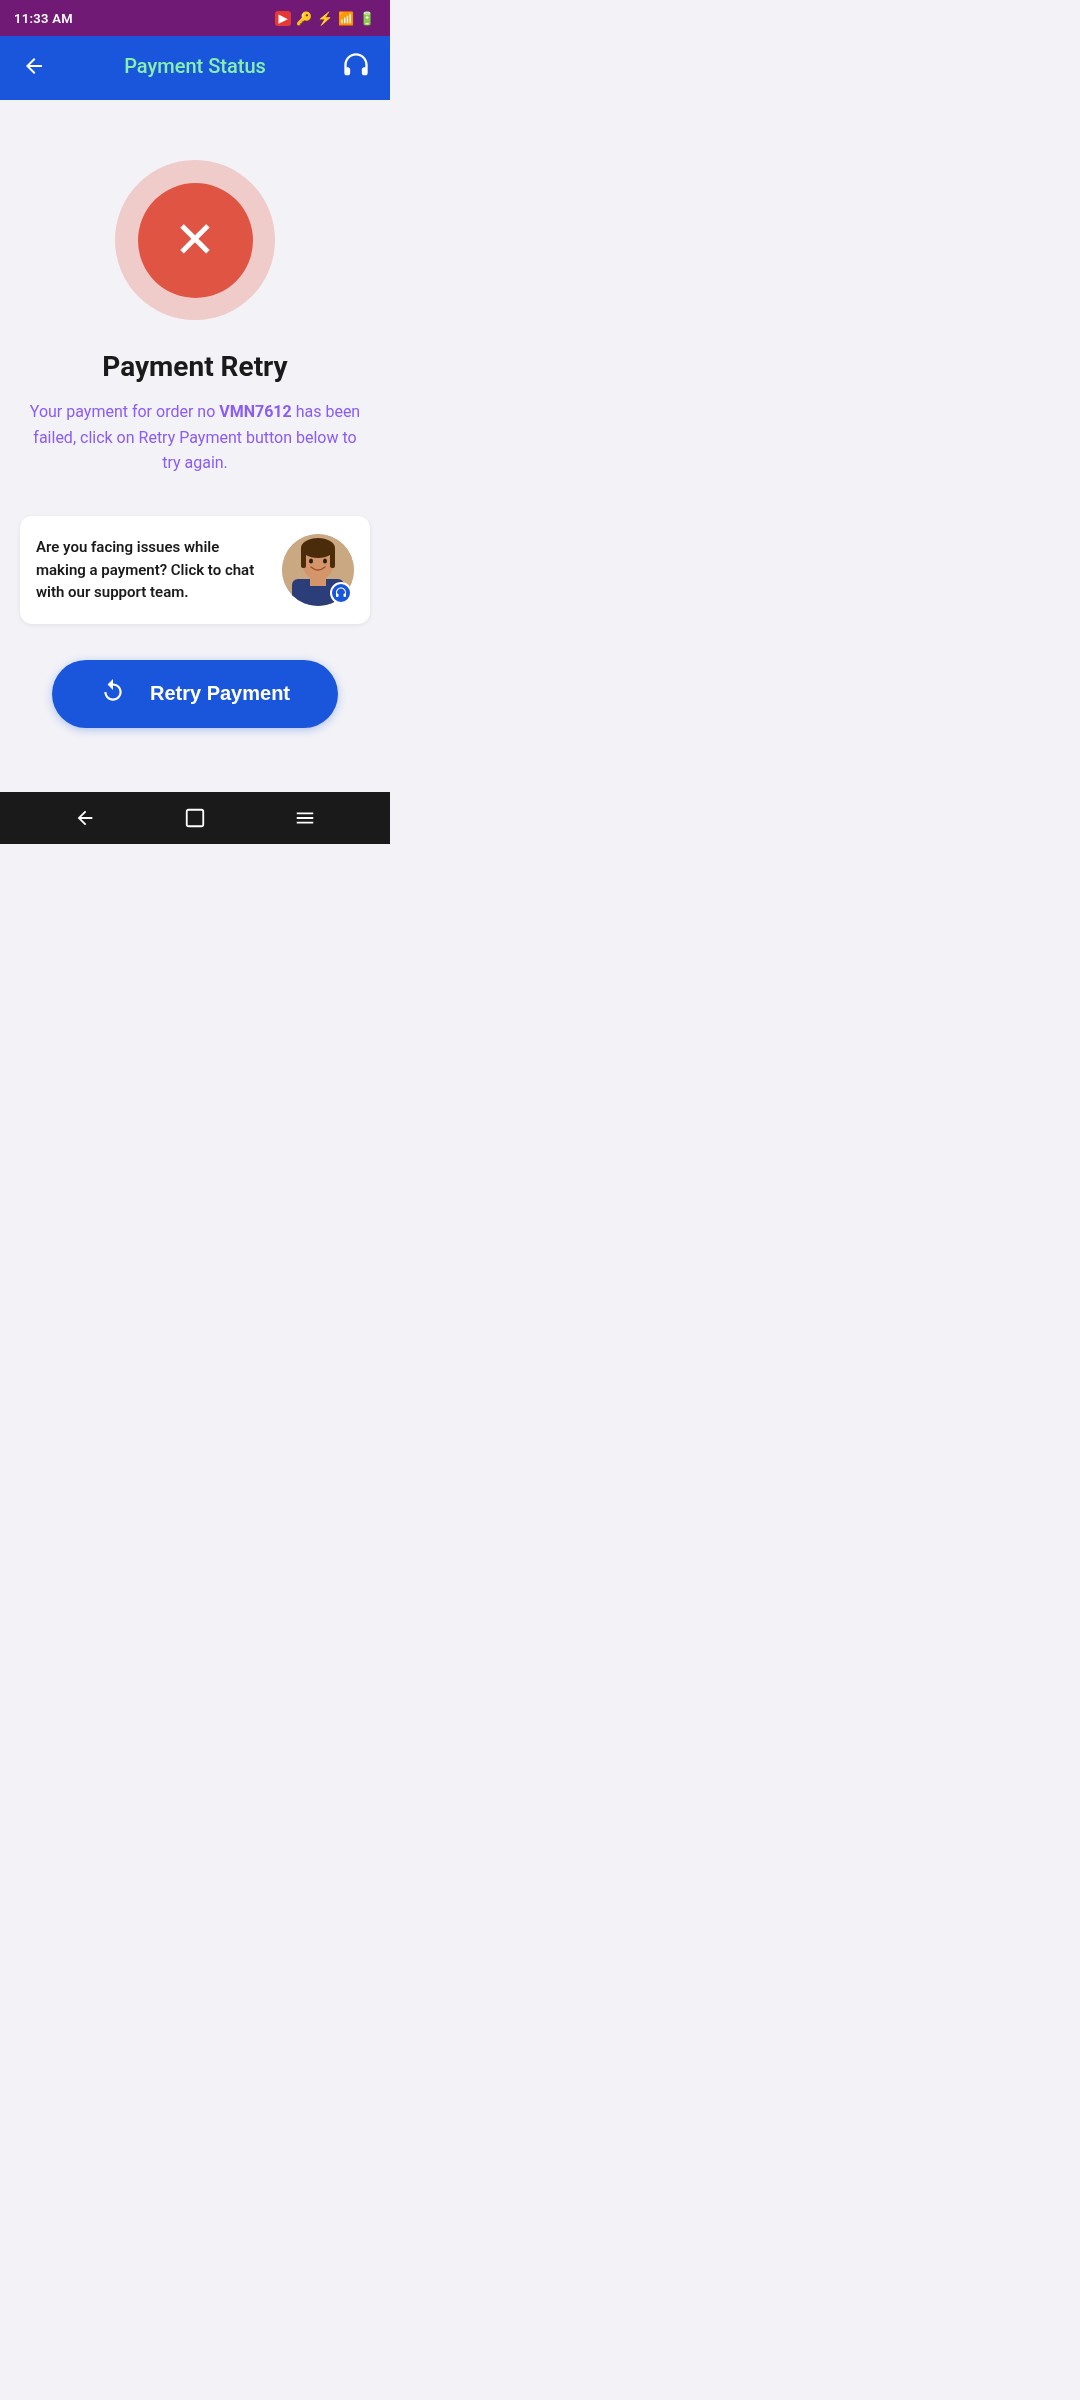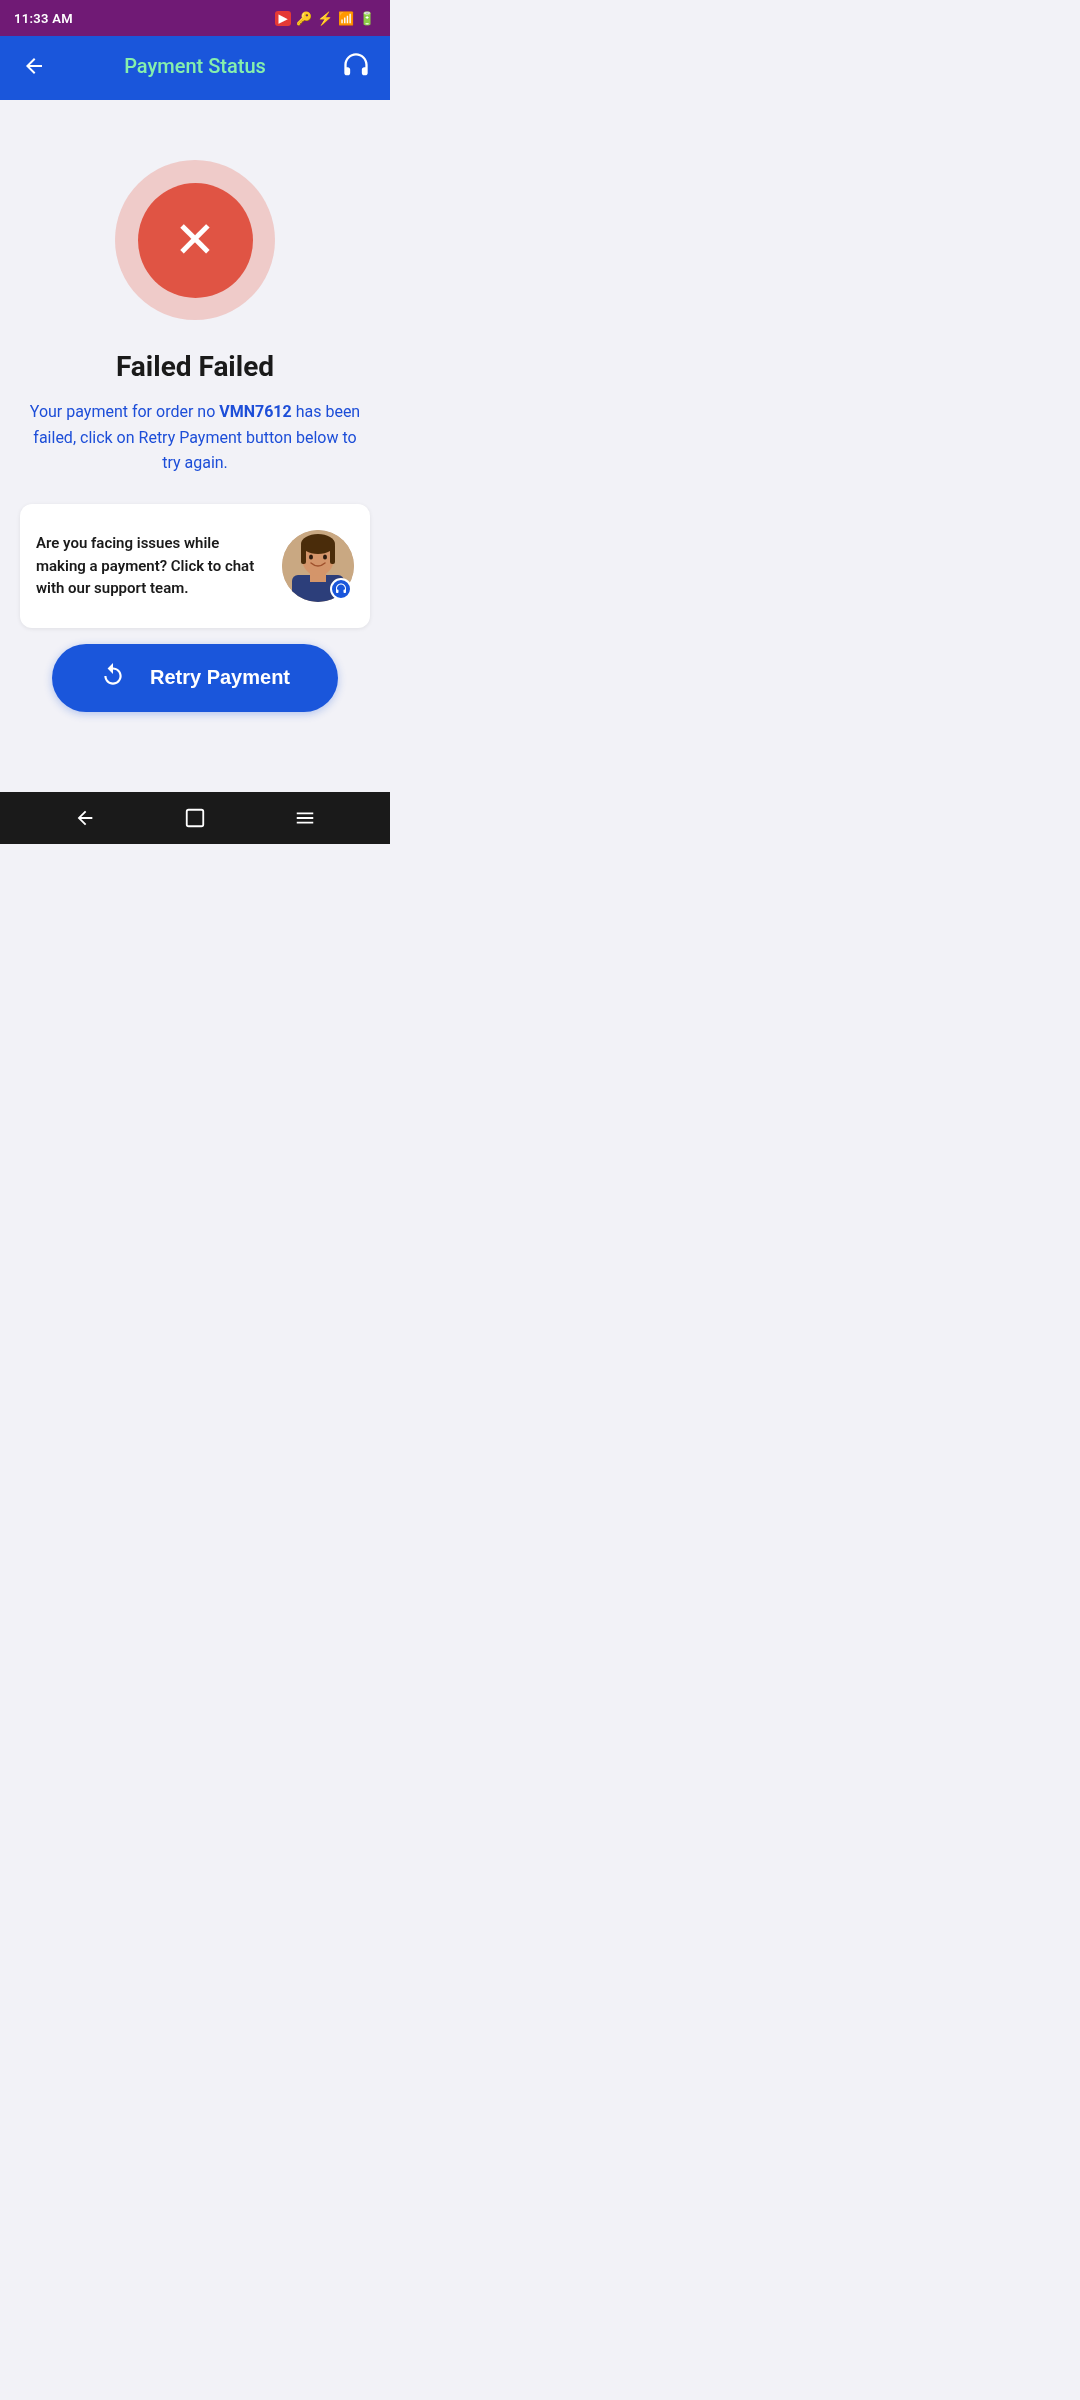--- a/index.html
+++ b/index.html
@@ -141,42 +141,42 @@
       font-size: 28px;
       font-weight: 700;
       color: #1a1a1a;
       text-align: center;
       margin-bottom: 16px;
     }
 
     
     .payment-description {
       font-size: 16px;
-      color: #1d4ed8;
+      color: #8b5cf6;
       text-align: center;
       line-height: 1.6;
-      margin-bottom: 28px;
+      margin-bottom: 40px;
       padding: 0 8px;
     }
 
     .order-id {
       font-weight: 700;
     }
 
     
     .support-card {
       background: white;
       border-radius: 12px;
-      padding: 26px 16px;
+      padding: 18px 16px;
       display: flex;
       align-items: center;
       justify-content: space-between;
       width: 100%;
       box-shadow: 0 1px 4px rgba(0,0,0,0.08);
-      margin-bottom: 16px;
+      margin-bottom: 36px;
       cursor: pointer;
     }
 
     .support-text {
       font-size: 15px;
       font-weight: 600;
       color: #1a1a1a;
       line-height: 1.5;
       flex: 1;
       padding-right: 14px;
@@ -291,21 +291,21 @@
 </div>
 
 <div class="content">
 
   <div class="error-icon-wrapper">
     <div class="error-icon-inner">
       <span class="x-icon">✕</span>
     </div>
   </div>
 
-  <h1 class="payment-failed-title">Failed Failed</h1>
+  <h1 class="payment-failed-title">Payment Retry</h1>
 
   <p class="payment-description">
     Your payment for order no <span class="order-id">VMN7612</span> has been failed, click on Retry Payment button below to try again.
   </p>
 
   <div class="support-card">
     <span class="support-text">Are you facing issues while making a payment? Click to chat with our support team.</span>
     <div class="agent-avatar-wrapper">
       <div class="agent-avatar">
 

